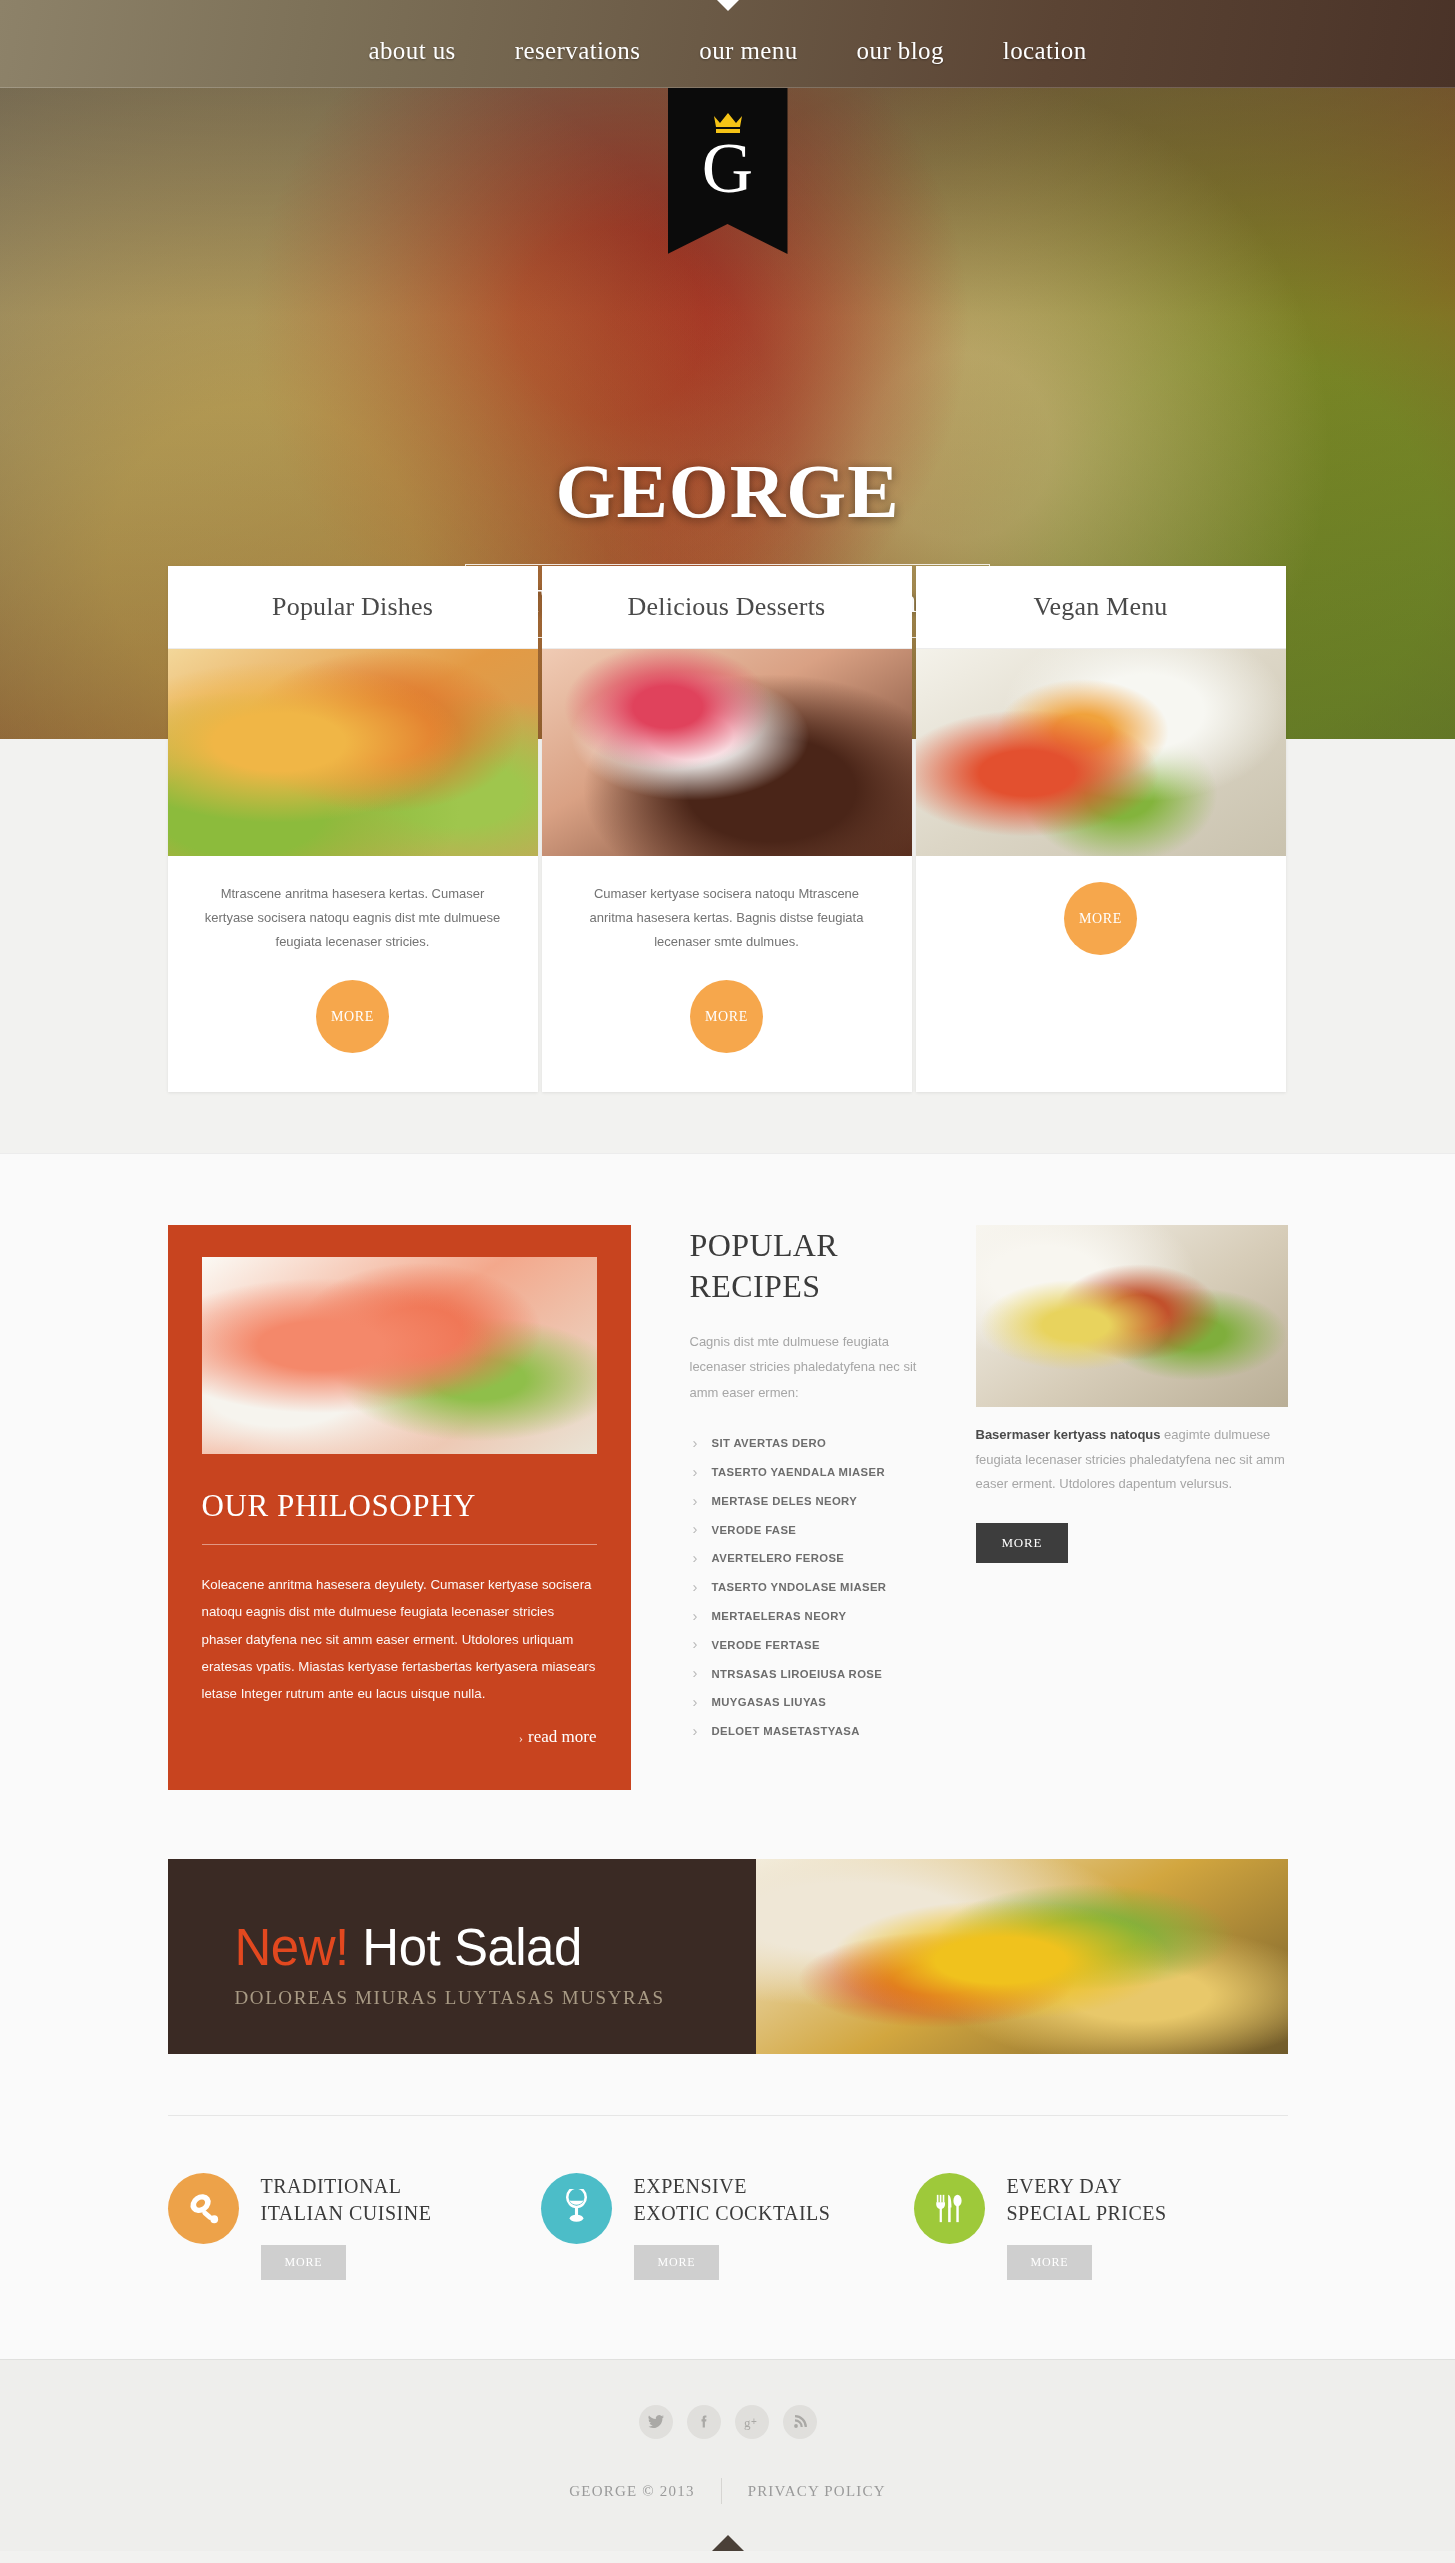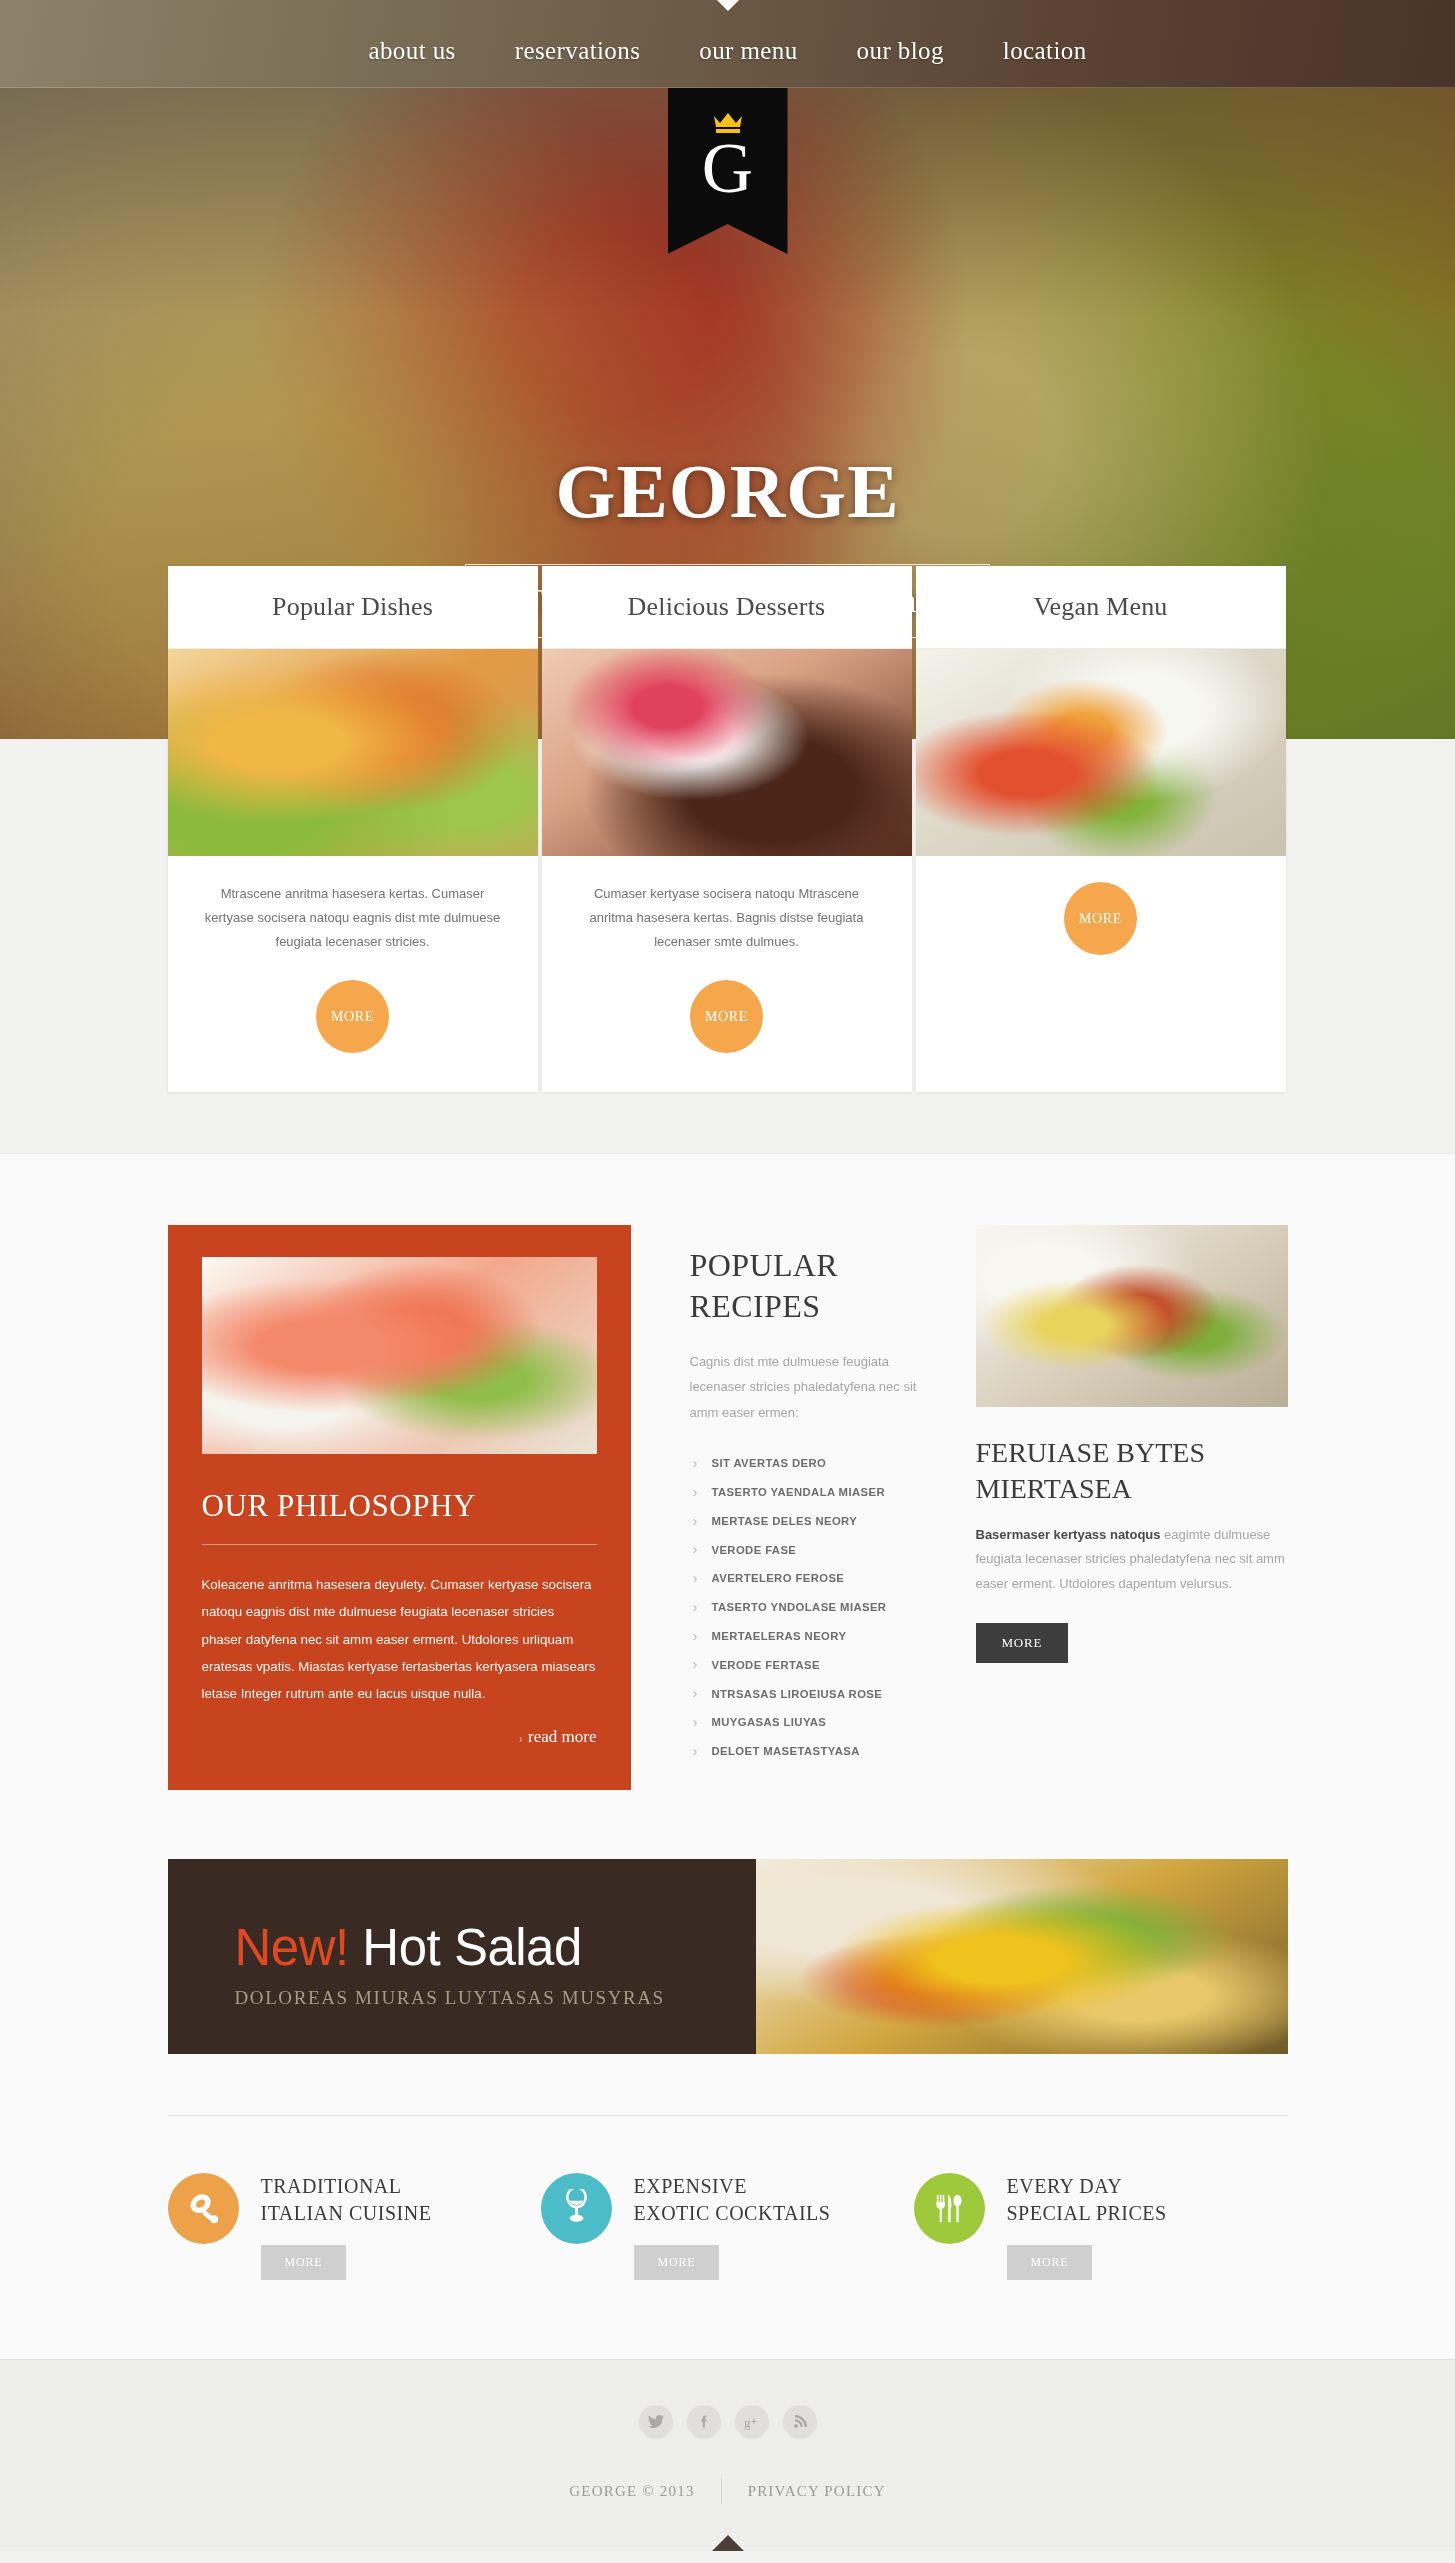--- a/index.html
+++ b/index.html
@@ -165,21 +165,21 @@
   .philo-more{
     display:block; text-align:right; margin-top:20px;
     color:#fff; text-decoration:none;
     font-family:"Liberation Serif", serif; font-size:17px;
   }
   .philo-more i{ font-style:normal; font-size:13px; margin-right:5px; opacity:.85; }
 
   .recipes{ width:345px; padding:0 39px 0 59px; }
   .recipes h2{
     font-family:"Liberation Serif", serif; font-size:32px; color:#3b3b3b;
-    font-weight:400; line-height:1.28; letter-spacing:0.4px;margin-top:20px;
+    font-weight:400; line-height:1.28; letter-spacing:0.4px;
   }
   .recipes > p{
     margin-top:22px; font-size:13px; line-height:1.95; color:#a6a6a6;
   }
   .rlist{ list-style:none; margin-top:24px; }
   .rlist li{
     font-size:11.3px; letter-spacing:0.4px; color:#6d6d6d;
     padding:8.4px 0 8.4px 22px; position:relative; font-weight:600;
   }
   .rlist li:before{
@@ -389,21 +389,20 @@
             <li>MERTAELERAS NEORY</li>
             <li>VERODE FERTASE</li>
             <li>NTRSASAS LIROEIUSA ROSE</li>
             <li>MUYGASAS LIUYAS</li>
             <li>DELOET MASETASTYASA</li>
           </ul>
         </div>
 
         <div class="feruiase">
           <div class="feruiase-img"></div>
-          <h2>FERUIASE BYTES MIERTASEA</h2>
           <p><b>Basermaser kertyass natoqus</b><span> eagimte dulmuese feugiata lecenaser stricies phaledatyfena nec sit amm easer erment. Utdolores dapentum velursus.</span></p>
           <button class="dark-more">MORE</button>
         </div>
 
       </div>
     </div>
 
     <div class="promo-wrap">
       <div class="promo">
         <div class="promo-text">

